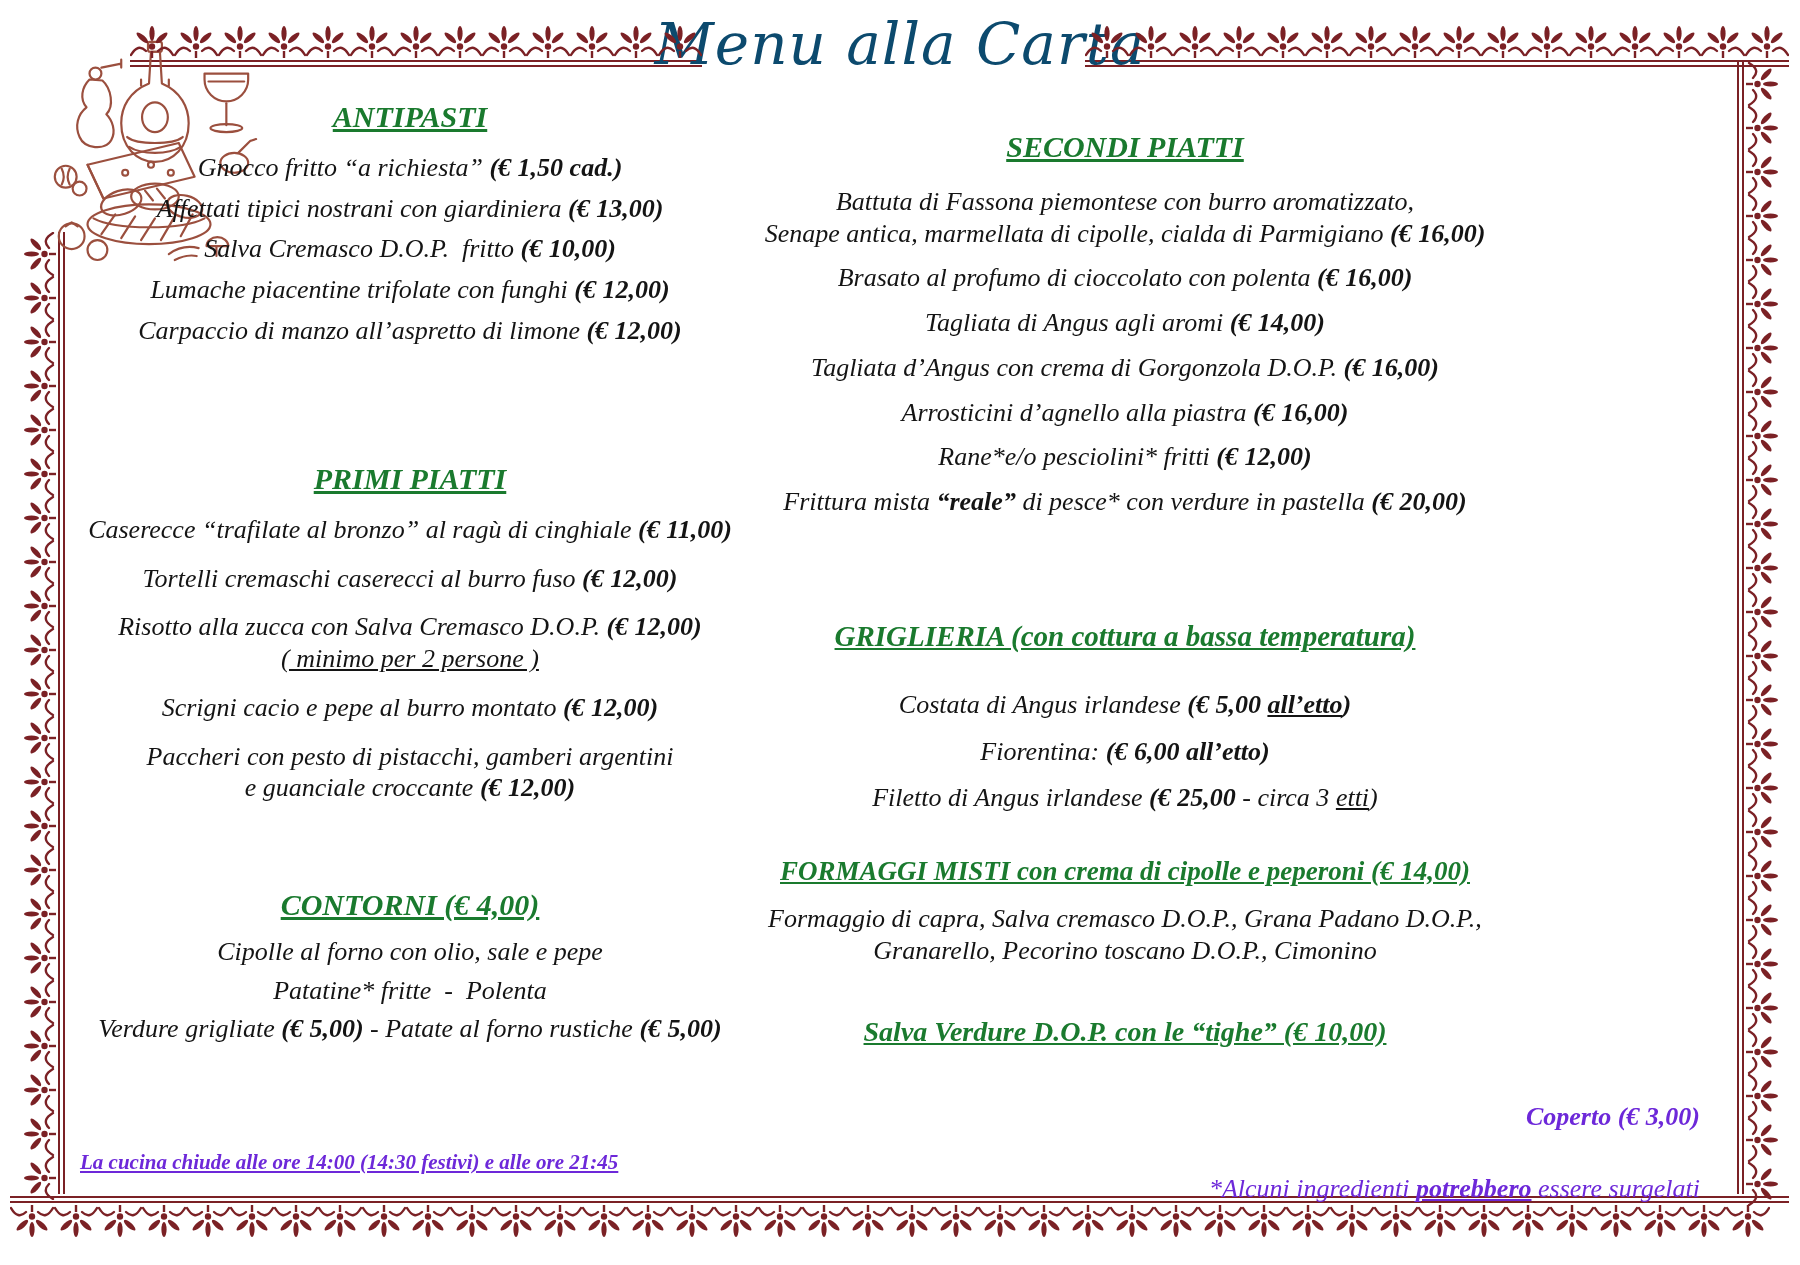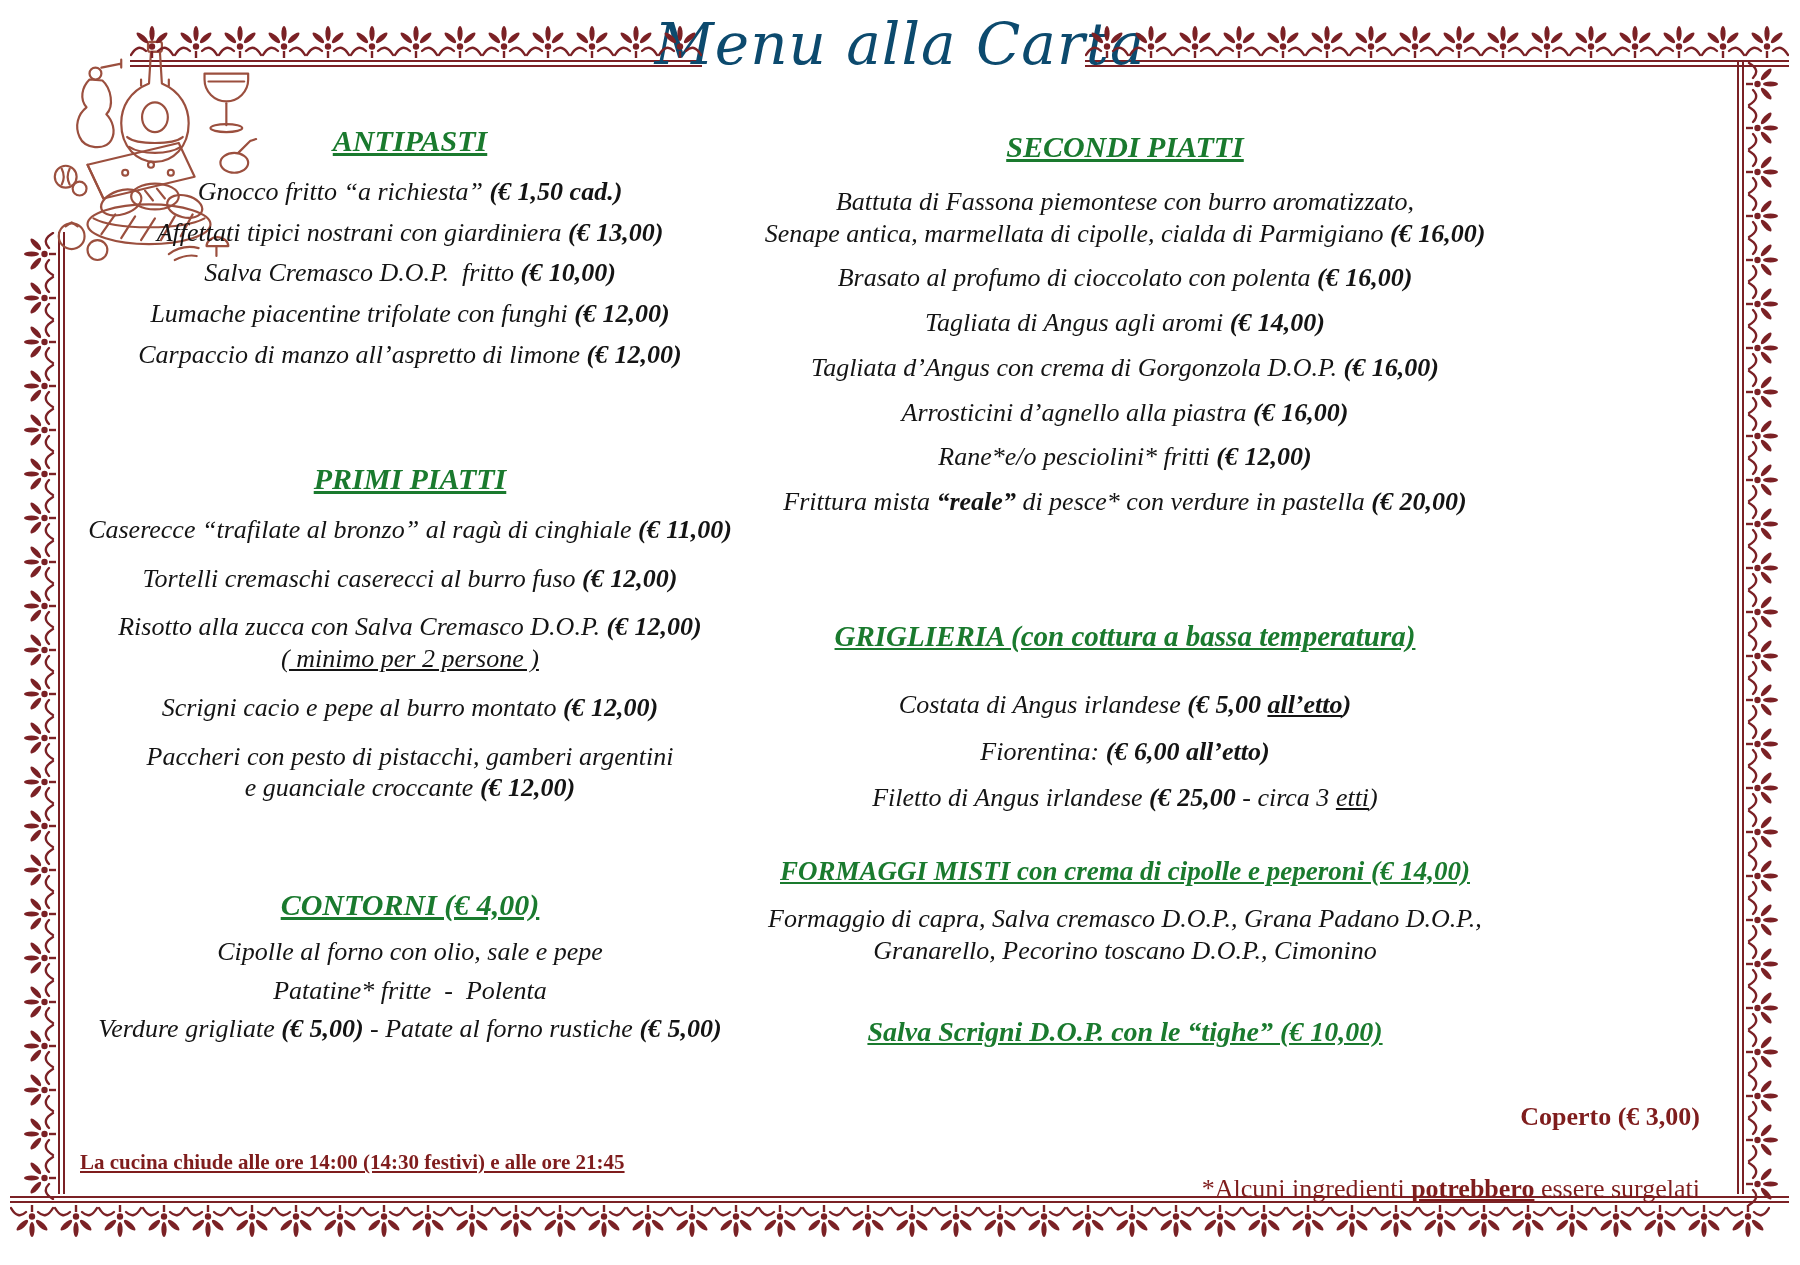--- a/index.html
+++ b/index.html
@@ -28,40 +28,40 @@
   #col-right{left:755px; width:740px;}
   .section{position:absolute; left:0; right:0; text-align:center;}
   .heading{
     margin:0 0 18px 0; font-size:30px; font-weight:bold; font-style:italic;
     color:#1a7a2e; text-decoration:underline; white-space:nowrap;
   }
   .item{margin:0; font-style:italic; font-size:26px; color:#141414;}
   .line{display:block; white-space:nowrap; line-height:1.22;}
   .b{font-weight:bold;}
   .u{text-decoration:underline;}
-  .sec-antipasti {top:124px;}
+  .sec-antipasti {top:100px;}
   .sec-primi     {top:462px;}
   .sec-contorni  {top:888px;}
   .sec-secondi   {top:130px;}
   .sec-griglieria{top:620px;}
   .sec-formaggi  {top:856px;}
   .sec-salva-tighe{top:1016px;}
   .sec-antipasti .item{margin-bottom:9px;}
   .sec-primi .item{margin-bottom:17px;}
   .sec-contorni .item{margin-bottom:7px;}
   .sec-contorni .heading{margin-bottom:14px;}
   .sec-secondi .item{margin-bottom:13px;}
   .sec-secondi .heading{margin-bottom:22px;}
   .sec-griglieria .item{margin-bottom:15px;}
   .sec-griglieria .heading{margin-bottom:36px; font-size:29px;}
   .sec-formaggi .heading{margin-bottom:16px; font-size:27px;text-decoration:underline;}
   .sec-formaggi .item{margin-bottom:0;}
   .sec-salva-tighe .heading{font-size:28px; margin-bottom:0;}
   
-  .note{position:absolute; color:#7f1d1d; white-space:nowrap;}
+  .note{position:absolute; font-style:italic; color:#6d28d9; white-space:nowrap;}
   #note-kitchen{left:80px; top:1150px; font-size:21px; font-weight:bold; text-decoration:underline;text-align:right;}
   #note-coperto{right:100px; top:1102px; font-size:26px; font-weight:bold; text-align:right;}
   #note-frozen {right:100px; top:1138px; font-size:26px; text-align:left;margin-top:36px;}
   
   .illus{position:absolute; left:30px; top:16px;}
 </style>
 </head>
 <body>
 
 <div class="page">
@@ -228,21 +228,21 @@
         </p>
       </div>
       <div class="section sec-formaggi">
         <h2 class="heading">FORMAGGI MISTI con crema di cipolle e peperoni (€ 14,00)</h2>
         <p class="item">
           <span class="line"><span>Formaggio di capra, Salva cremasco D.O.P., Grana Padano D.O.P.,</span></span>
           <span class="line"><span>Granarello, Pecorino toscano D.O.P., Cimonino</span></span>
         </p>
       </div>
       <div class="section sec-salva-tighe">
-        <h2 class="heading">Salva Scrigni D.O.P. con le “tighe” (€ 10,00)</h2>
+        <h2 class="heading">Salva Verdure D.O.P. con le “tighe” (€ 10,00)</h2>
       </div>
     </div>
 
   <div class="note" id="note-kitchen">La cucina chiude alle ore 14:00 (14:30 festivi) e alle ore 21:45</div>
   <div class="note" id="note-coperto">Coperto (€ 3,00)</div>
   <div class="note" id="note-frozen"><span>*Alcuni ingredienti </span><span class="b u">potrebbero</span><span> essere surgelati</span></div>
 
 <svg width="572" height="34" class="orn" style="left: 130px; top: 24px;">
       <use href="#motif" xlink:href="#motif" transform="translate(0,34) scale(1,-1)"></use>
       <use href="#motif" xlink:href="#motif" transform="translate(44,34) scale(1,-1)"></use>

